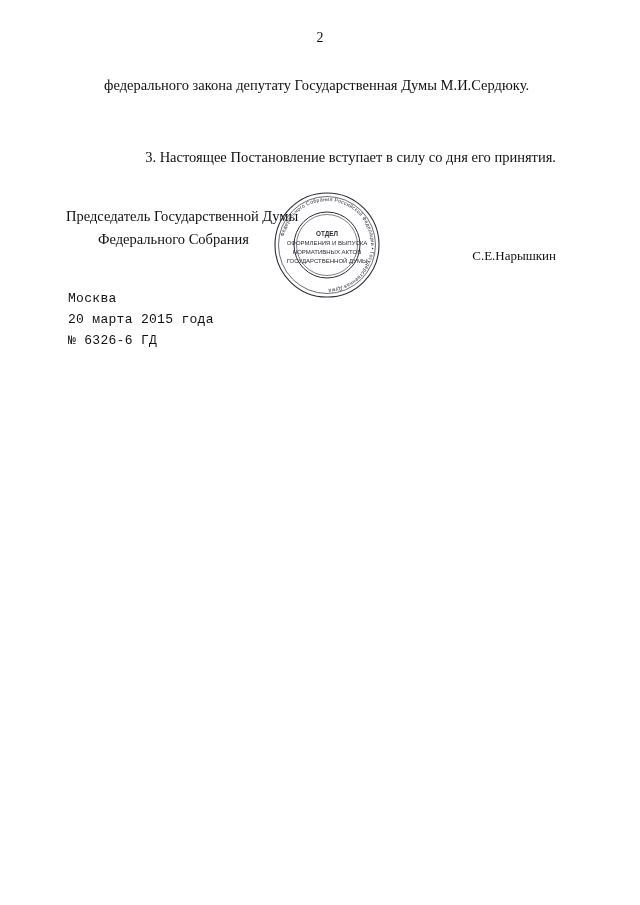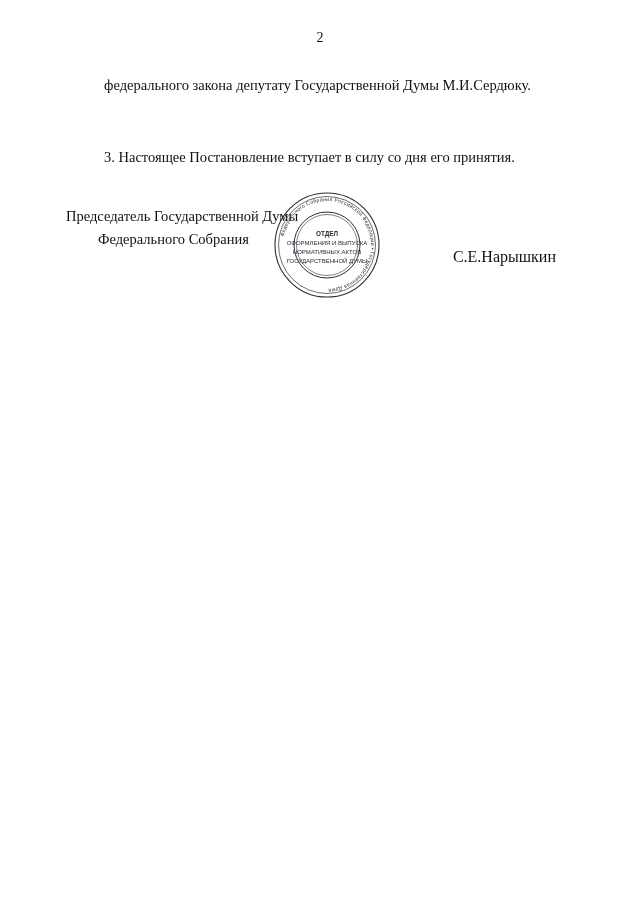--- a/index.html
+++ b/index.html
@@ -35,20 +35,21 @@
     color: #111;
   }
 
   .body-text {
     position: absolute;
     left: 66px;
     width: 490px;
     font-size: 14.5px;
     line-height: 38px;
     color: #111;
+    text-align: right;
   }
 
   .para-1 {
     top: 66px;
     text-align: justify;
     text-indent: 38px;
   }
   .para-1 .last-line {
     display: block;
   }
@@ -67,21 +68,21 @@
     color: #111;
   }
   .signature-block .line-1 { display: block; }
   .signature-block .line-2 { display: block; padding-left: 32px; font-family: Liberation Serif, serif; }
   .signature-block .line-3 { display: block; padding-left: 32px; }
 
   .signer-name {
     position: absolute;
     right: 84px;
     top: 248px;
-    font-size: 16px;
+    font-size: 13px;
     color: #111;
     white-space: nowrap;
   }
 
   .doc-meta {
     position: absolute;
     left: 68px;
     top: 288px;
     font-family: "Liberation Mono", monospace;
     font-size: 13px;
@@ -119,34 +120,39 @@
   }
 </style>
 </head>
 <body>
 
 <div class="page">
 
   <div class="page-number">2</div>
 
   <div class="body-text para-1">
-    <span class="last-line">федерального закона  депутату Государственной Думы М.И.Сердюку.</span>
+    <span class="last-line">федерального закона  депутату Государственная Думы М.И.Сердюку.</span>
   </div>
 
   <div class="body-text para-2">
     <span>3. Настоящее Постановление вступает в силу со дня его принятия.</span>
   </div>
 
   <div class="signature-block">
     <span class="line-1">Председатель Государственной Думы</span>
     <span class="line-2">Федерального Собрания</span>
   </div>
 
   <div class="signer-name">С.Е.Нарышкин</div>
 
+  <div class="doc-meta">
+    <span>Москва</span>
+    <span>20 марта 2015 года</span>
+    <span>№ 6326-6 ГД</span>
+  </div>
 
   <div class="stamp">
     <svg width="110" height="110" viewBox="0 0 110 110" xmlns="http://www.w3.org/2000/svg">
       <defs>
         <path id="ringPath" d="M 55,55 m -44,0 a 44,44 0 1,1 88,0 a 44,44 0 1,1 -88,0"></path>
       </defs>
       <circle cx="55" cy="55" r="52" fill="none" stroke="#2c2c38" stroke-width="1.1"></circle>
       <circle cx="55" cy="55" r="48.5" fill="none" stroke="#2c2c38" stroke-width="0.7"></circle>
       <circle cx="55" cy="55" r="33" fill="none" stroke="#2c2c38" stroke-width="1"></circle>
       <circle cx="55" cy="55" r="30.5" fill="none" stroke="#2c2c38" stroke-width="0.6"></circle>

